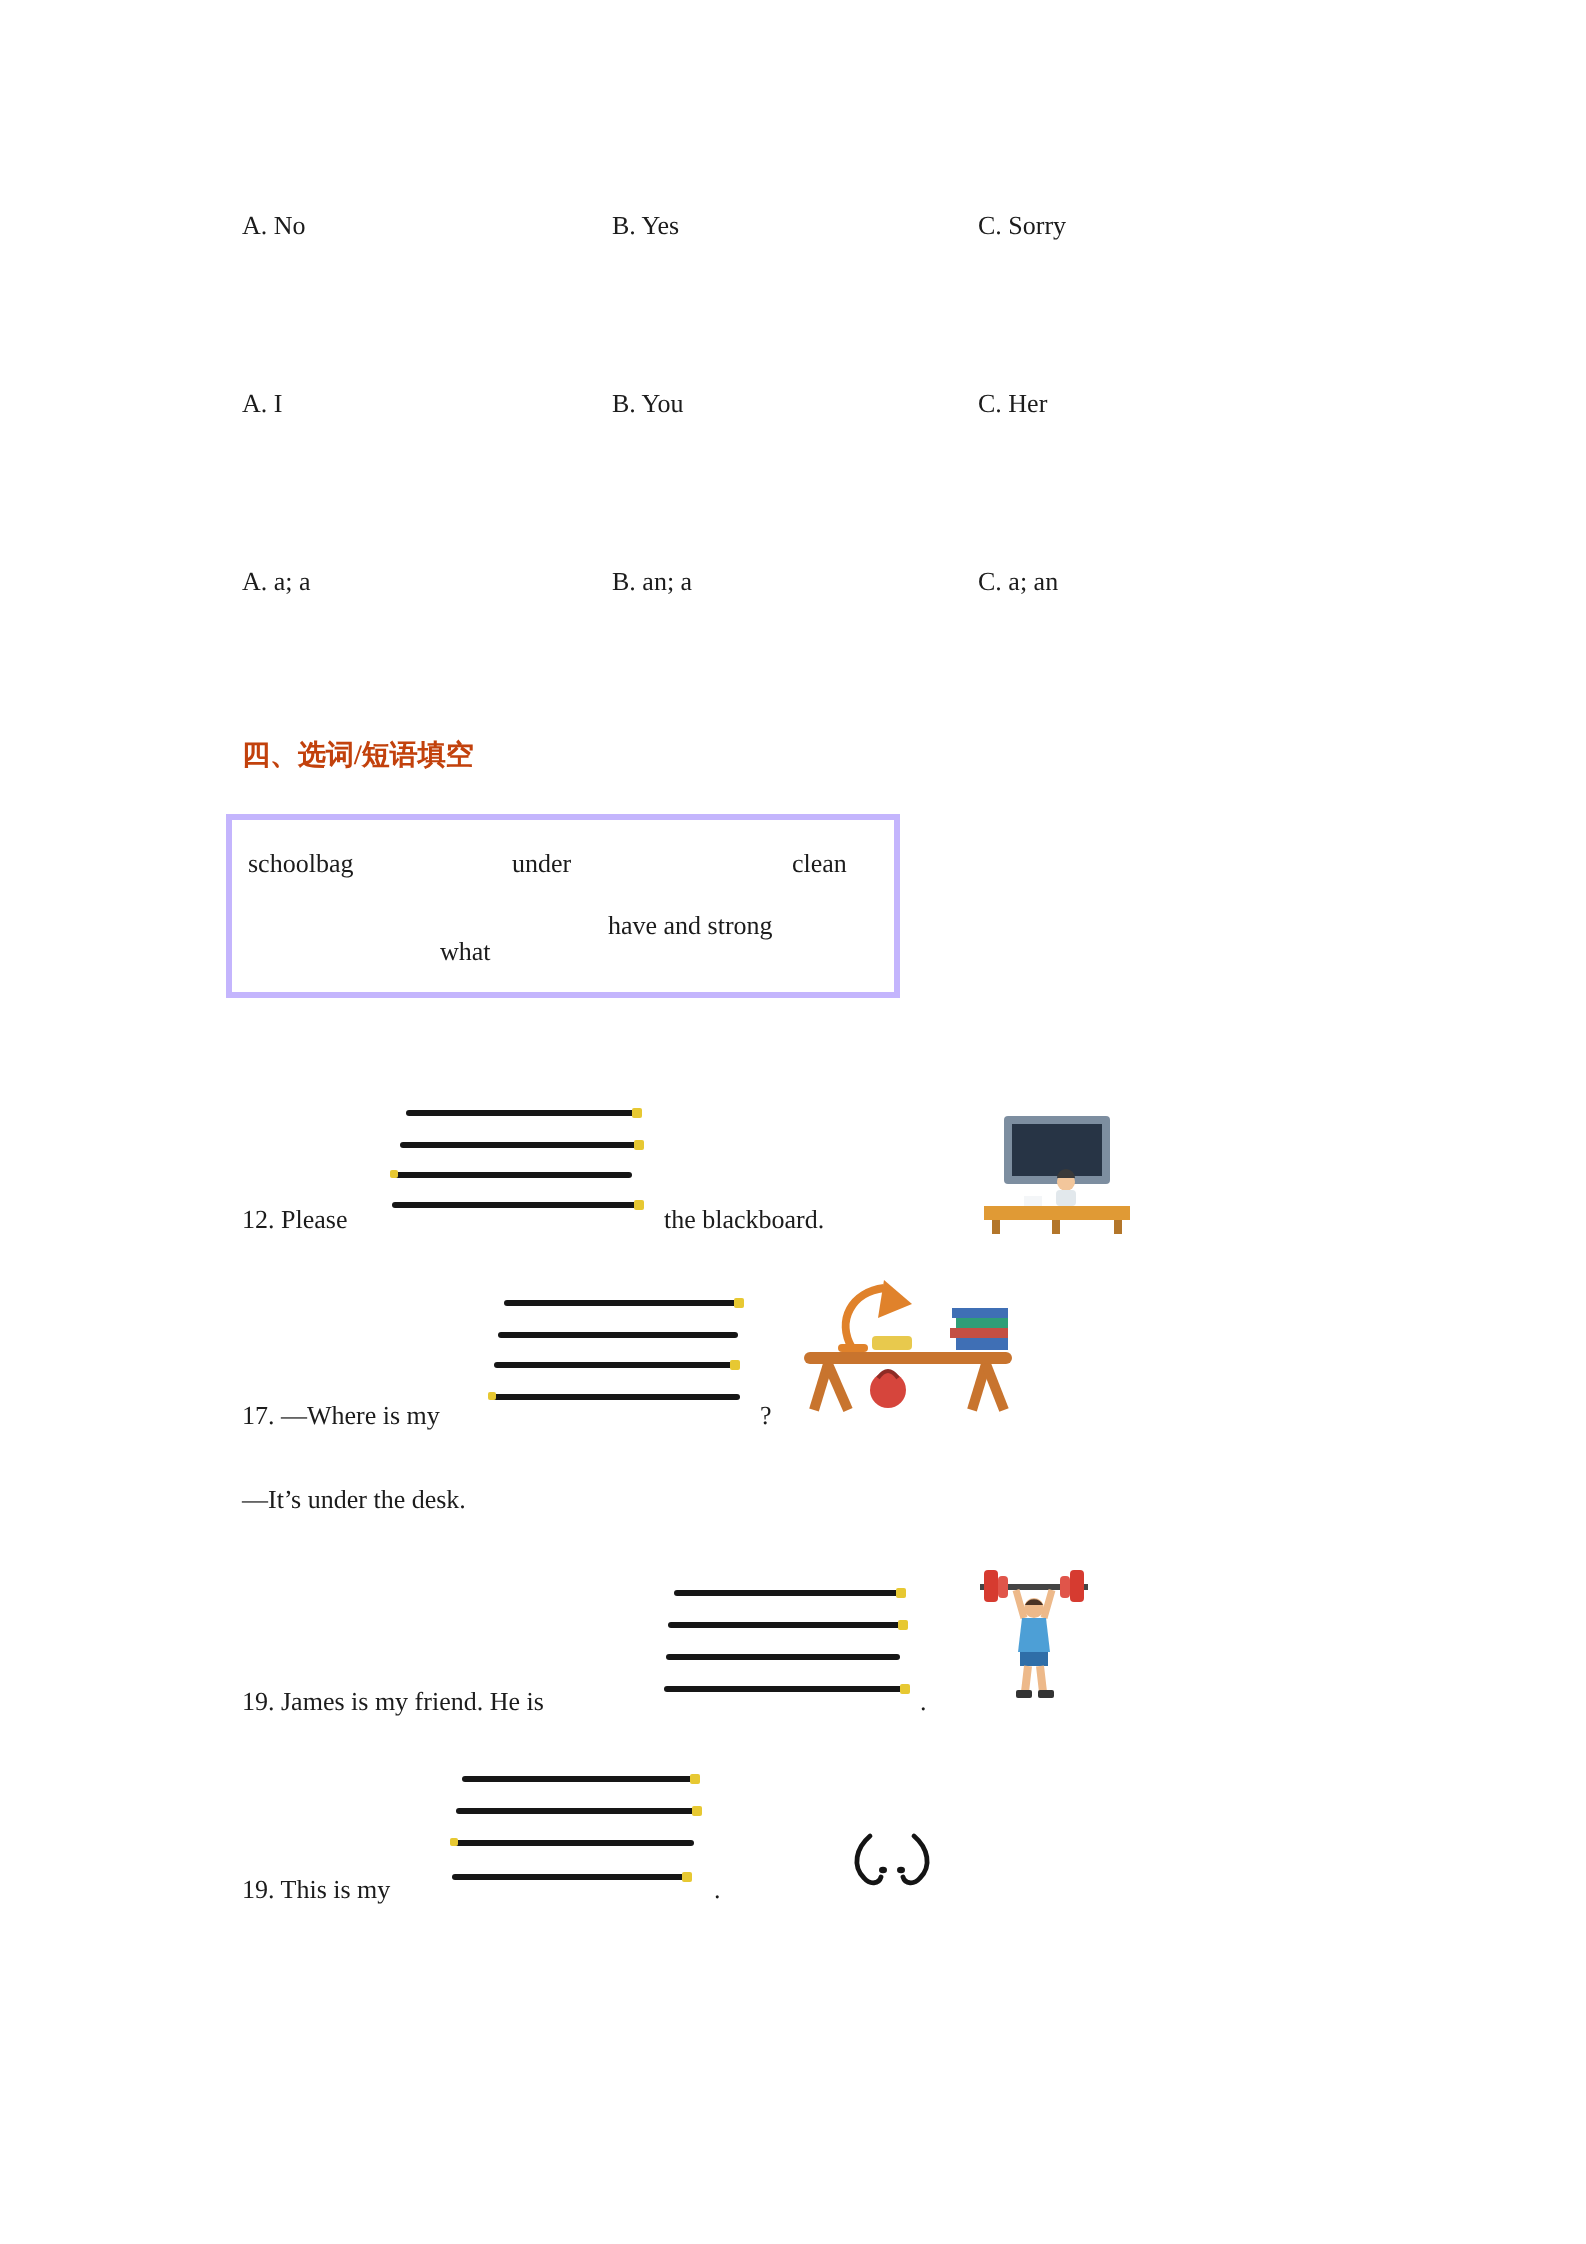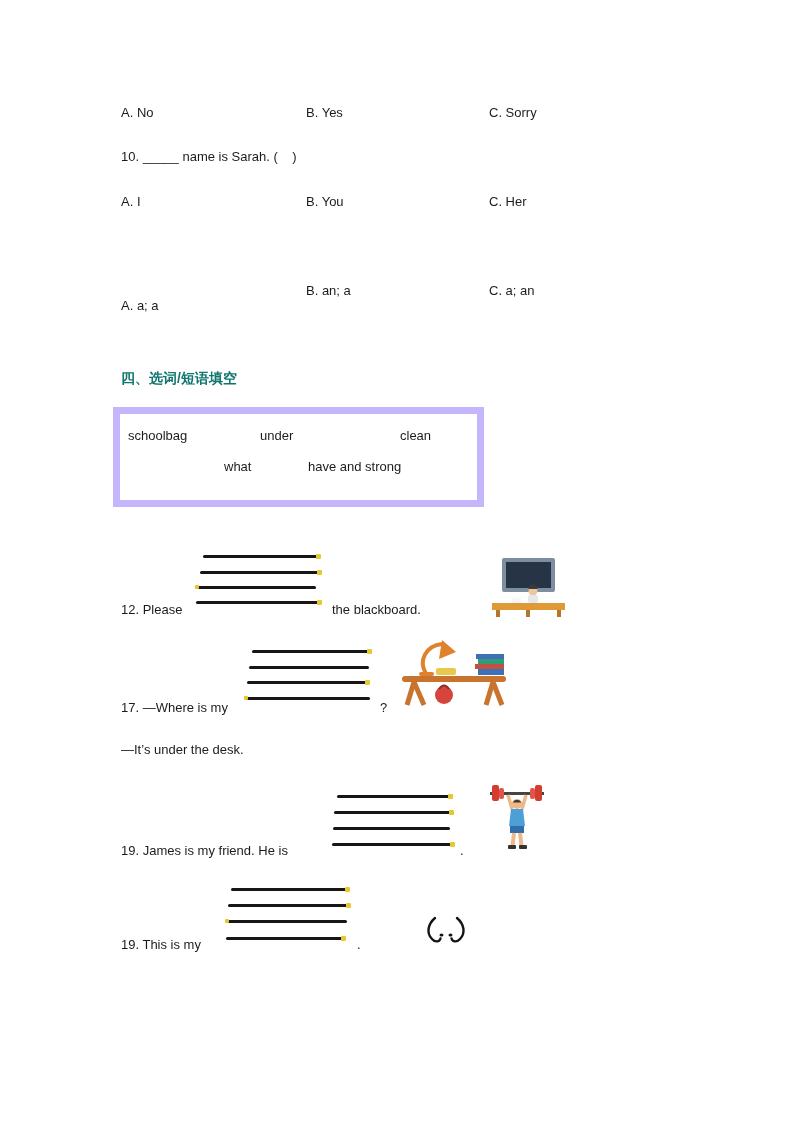--- a/index.html
+++ b/index.html
@@ -1,41 +1,40 @@
 <!DOCTYPE html>
 <html><head>
 <meta charset="utf-8">
 <style>
   html,body { margin:0; padding:0; background:#ffffff; }
   .page {
     position:relative;
     width:793px; height:1122px;
     background:#ffffff;
     overflow:hidden;
-    font-family:Liberation Sans, sans-serif;
+    font-family:Liberation Serif, serif;
   }
   .t {
     position:absolute;
     font-size:13px;
     line-height:15px;
     color:#1c1c1c;
     white-space:pre;
   }
   .t.bold {
     font-weight:bold;
     font-size:14px;
-    color:#0f766e;
+    color:#c2410c;
   }
   .wordbank {
     position:absolute;
     left:113px; top:407px;
     width:331px; height:86px;
-    border:7px solid #c4b5fd;
+    border:3px solid #c4b5fd;
     background:#fff;
-    padding-left:26px;
   }
   .wordbank .t { position:absolute; }
   .scr {
     position:absolute;
     height:3px;
     background:#161616;
     border-radius:2px;
   }
   .scr .tip {
     position:absolute;
@@ -57,38 +56,37 @@
 </style>
 </head>
 <body>
 
 <div class="page">
 
   <div class="t" style="left:121px; top:105px">A. No</div>
   <div class="t" style="left:306px; top:105px">B. Yes</div>
   <div class="t" style="left:489px; top:105px">C. Sorry</div>
 
-  <div class="t" style="left:121px; top:149px">10. _____ name is Sarah. (    )</div>
 
   <div class="t" style="left:121px; top:194px">A. I</div>
   <div class="t" style="left:306px; top:194px">B. You</div>
   <div class="t" style="left:489px; top:194px">C. Her</div>
 
 
-  <div class="t" style="left:121px; top:298px">A. a; a</div>
+  <div class="t" style="left:121px; top:283px">A. a; a</div>
   <div class="t" style="left:306px; top:283px">B. an; a</div>
   <div class="t" style="left:489px; top:283px">C. a; an</div>
 
   <div class="t bold" style="left:121px; top:371px">四、选词/短语填空</div>
 
   <div class="wordbank">
     <div class="t" style="left:8px;   top:14px">schoolbag</div>
     <div class="t" style="left:140px; top:14px">under</div>
     <div class="t" style="left:280px; top:14px">clean</div>
-    <div class="t" style="left:104px; top:45px">what</div>
+    <div class="t" style="left:104px; top:58px">what</div>
     <div class="t" style="left:188px; top:45px">have and strong</div>
   </div>
 
   <div class="scr" style="left:203px; top:555px; width:116px">
       <i class="tip"></i>
     </div>
   <div class="scr" style="left:200px; top:571px; width:120px">
       <i class="tip"></i>
     </div>
   <div class="scr" style="left:197px; top:586px; width:119px">

